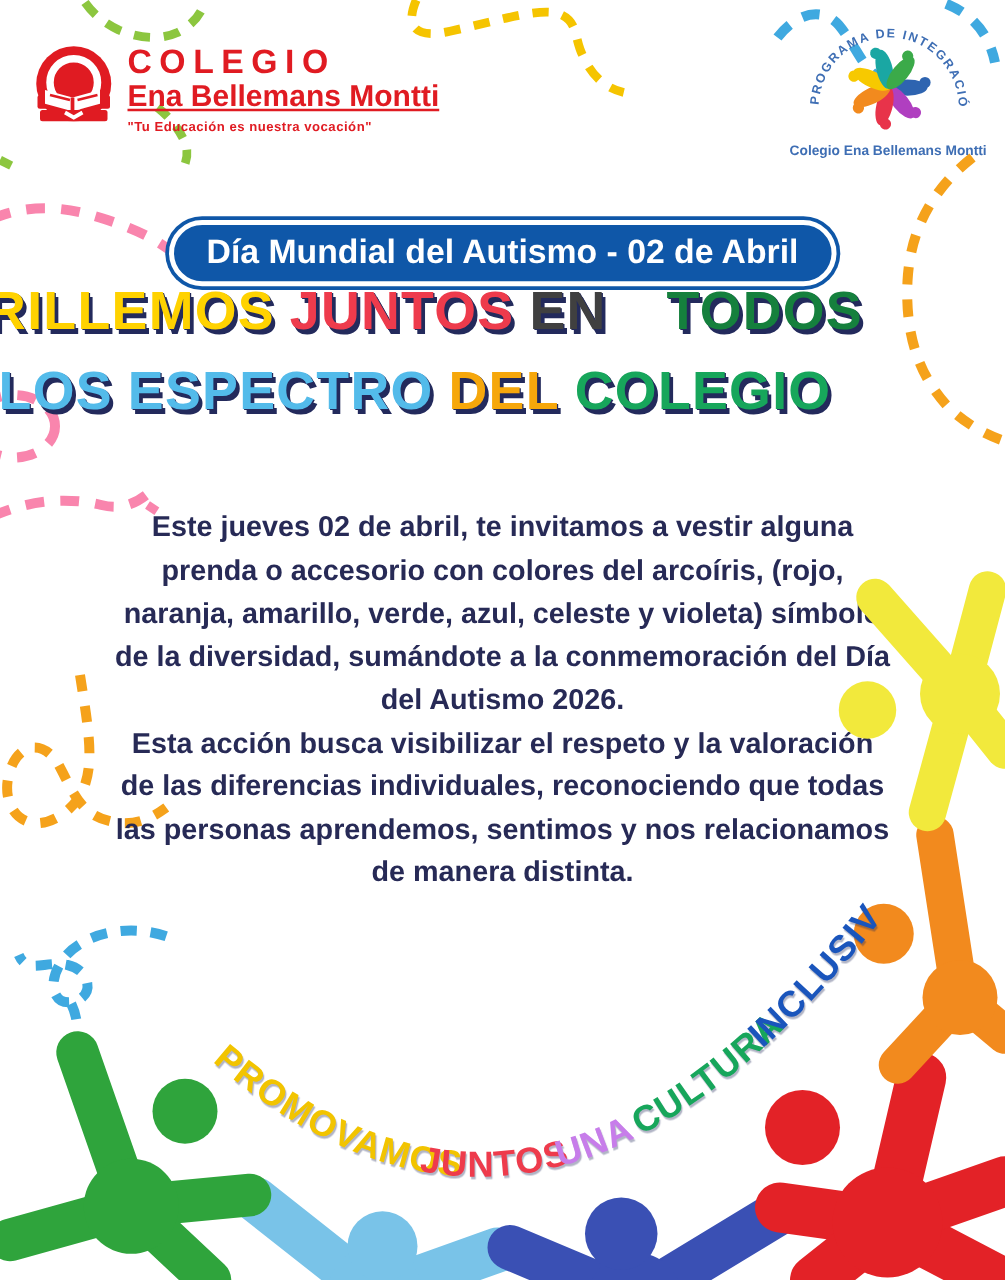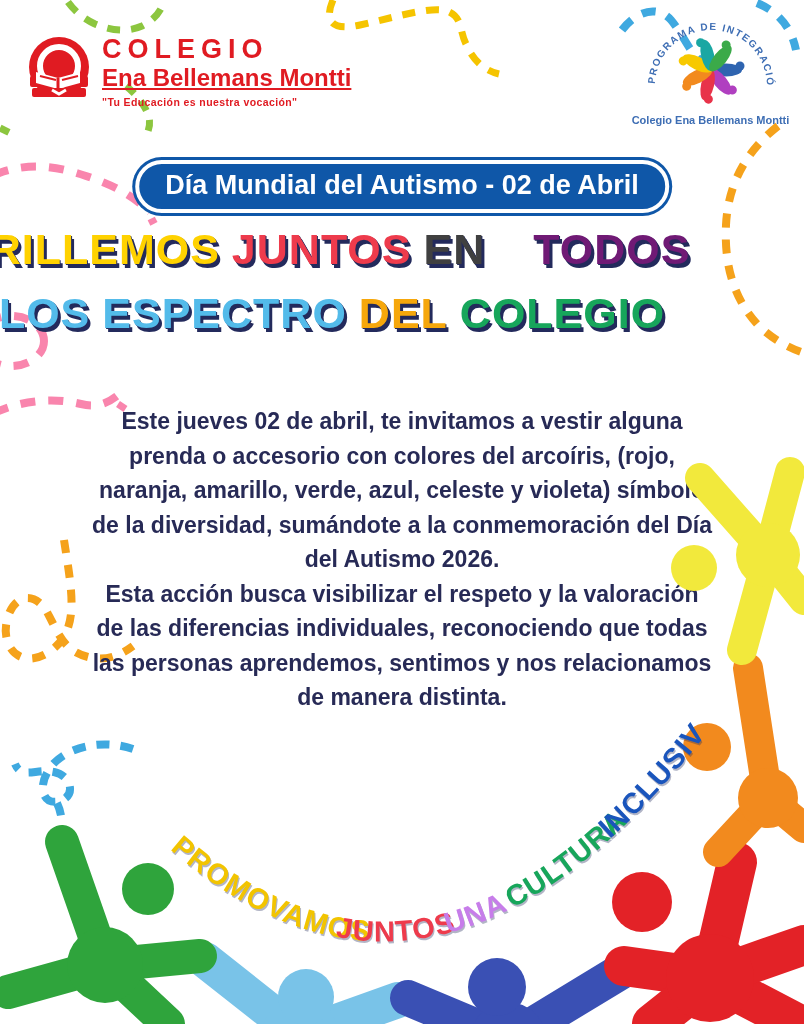--- a/index.html
+++ b/index.html
@@ -16,21 +16,21 @@
   .school-name{color:#e01b22;font-weight:bold;font-size:27px;letter-spacing:6px;line-height:1;margin-top:6px;}
   .school-subname{color:#e01b22;font-weight:bold;font-size:24px;line-height:1.25;text-decoration:underline;}
   .school-tagline{color:#e01b22;font-weight:bold;font-size:10.5px;margin-top:3px;letter-spacing:.4px;}
 
   
   .pie-logo{position:absolute;right:6px;top:8px;width:175px;text-align:center;}
   .pie-caption{color:#3e6eb4;font-weight:bold;font-size:11px;margin-top:-6px;}
 
   
   .banner{
-    position:absolute;left:50%;top:160px;transform:translateX(-50%);
+    position:absolute;left:50%;top:176px;transform:translateX(-50%);
     background:#0f57a8;color:#ffffff;font-weight:bold;font-size:27px;
     padding:6px 26px 8px;border-radius:40px;border:4px solid #ffffff;
     box-shadow:0 0 0 3px #0f57a8;white-space:nowrap;
   }
 
   
   .title-line{
     position:absolute;left:0;width:648px;display:flex;justify-content:center;gap:12px;
     font-weight:bold;font-size:43px;letter-spacing:1px;line-height:1;
   }
@@ -140,21 +140,21 @@
     </svg>
     <div class="pie-caption">Colegio Ena Bellemans Montti</div>
   </div>
 
   <div class="banner">Día Mundial del Autismo - 02 de Abril</div>
 
   <div class="title-line title-1">
     <span class="w" style="color: rgb(255, 210, 0); fill: rgb(255, 210, 0);">BRILLEMOS</span>
     <span class="w" style="color: rgb(238, 59, 76); fill: rgb(238, 59, 76);">JUNTOS</span>
     <span class="w" style="color: #404040; fill: rgb(205, 135, 236);">EN</span>
-    <span class="w" style="color: #701a75; fill: rgb(26, 85, 188); margin-left: 36px;">TODOS</span>
+    <span class="w" style="color: #15803d; fill: rgb(26, 85, 188); margin-left: 36px;">TODOS</span>
   </div>
   <div class="title-line title-2">
     <span class="w" style="color: rgb(83, 187, 234); fill: rgb(83, 187, 234);">LOS</span>
     <span class="w" style="color: rgb(83, 187, 234); fill: rgb(83, 187, 234);">ESPECTRO</span>
     <span class="w" style="color: rgb(246, 167, 11); fill: rgb(246, 167, 11);">DEL</span>
     <span class="w" style="color: rgb(23, 166, 91); fill: rgb(23, 166, 91);">COLEGIO</span>
   </div>
 
 
   <div class="body-text">

